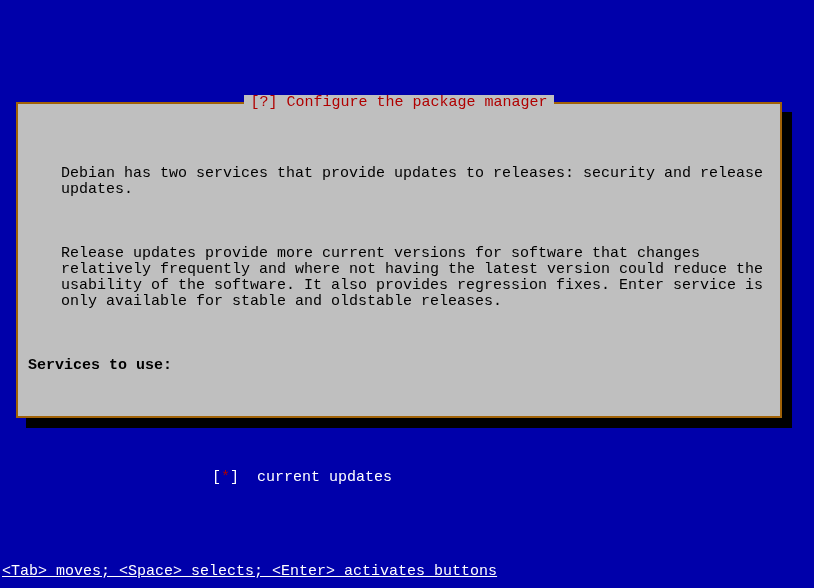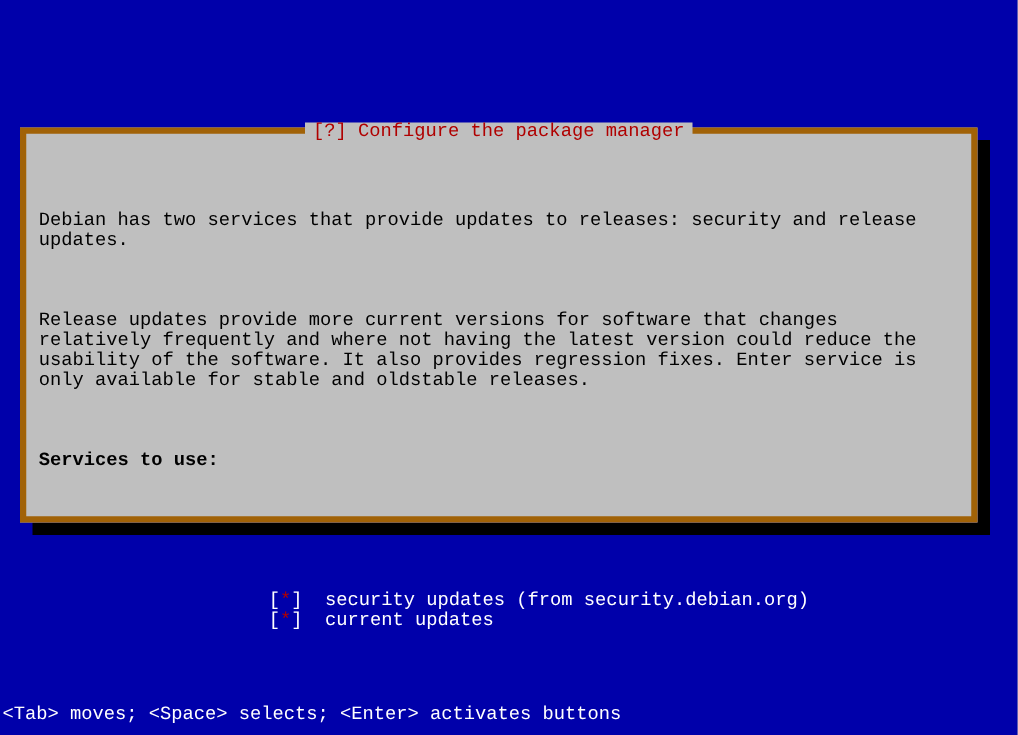--- a/index.html
+++ b/index.html
@@ -24,21 +24,21 @@
   .shadow.bottom {
     left: 26px; top: 418px; width: 766px; height: 10px;
   }
   .dialog {
     position: absolute;
     left: 16px;
     top: 102px;
     width: 766px;
     height: 316px;
     background: #BFBFBF;
-    border: 5px solid #a16207;
+    border: 2px solid #a16207;
     padding: 6px 10px 6px 10px;
   }
   .title-wrap {
     position: absolute;
     top: -9px;
     left: 0;
     width: 100%;
     text-align: center;
   }
   .title {
@@ -46,21 +46,21 @@
     background: #BFBFBF;
     padding: 0 6px;
     color: #B00000;
     font-weight: normal;
   }
   .body-text {
     color: #000;
     white-space: pre-wrap;
     margin-top: 24px;
   }
-  .para { margin-bottom: 16px; }
+  .para { margin-bottom: 16px; margin-left: 33px; }
   .prompt { margin-bottom: 16px; font-weight: bold; }
   .options {
     margin-left: 182px;
     margin-bottom: 16px;
   }
   .option {
     background: #0000AA;
     color: #fff;
     display: block;
     width: 374px;
@@ -69,39 +69,40 @@
   }
   .option .star { color: #B00000; }
   .option.first .bracket-open,
   .option.first .bracket-close { color: #fff; }
   .footer {
     position: absolute;
     left: 2px;
     bottom: 8px;
     color: #fff;
     white-space: pre;
+    text-decoration: underline;
   }
 </style>
 </head>
 <body>
 
 <div class="shadow right"></div>
 <div class="shadow bottom"></div>
 
 <div class="dialog">
   <div class="title-wrap">
     <span class="title">[?] Configure the package manager</span>
   </div>
 
   <div class="body-text">
     <div class="para">Debian has two services that provide updates to releases: security and release updates.</div>
     <div class="para">Release updates provide more current versions for software that changes relatively frequently and where not having the latest version could reduce the usability of the software. It also provides regression fixes. Enter service is only available for stable and oldstable releases.</div>
     <div class="prompt">Services to use:</div>
 
     <div class="options">
-      <span class="option first"><span class="bracket-open">[</span><span class="star">*</span><span class="bracket-close">]</span>  <span>security updates (from security.debian.org)</span></span><span class="option"><span>[</span><span class="star">*</span><span>]</span>  <span>current updates</span></span>
+      <span class="option"><span>[</span><span class="star">*</span><span>]</span>  <span>current updates</span></span>
     </div>
 
     
   </div>
 </div>
 
 <div class="footer">&lt;Tab&gt; moves; &lt;Space&gt; selects; &lt;Enter&gt; activates buttons</div>
 
 </body></html>

